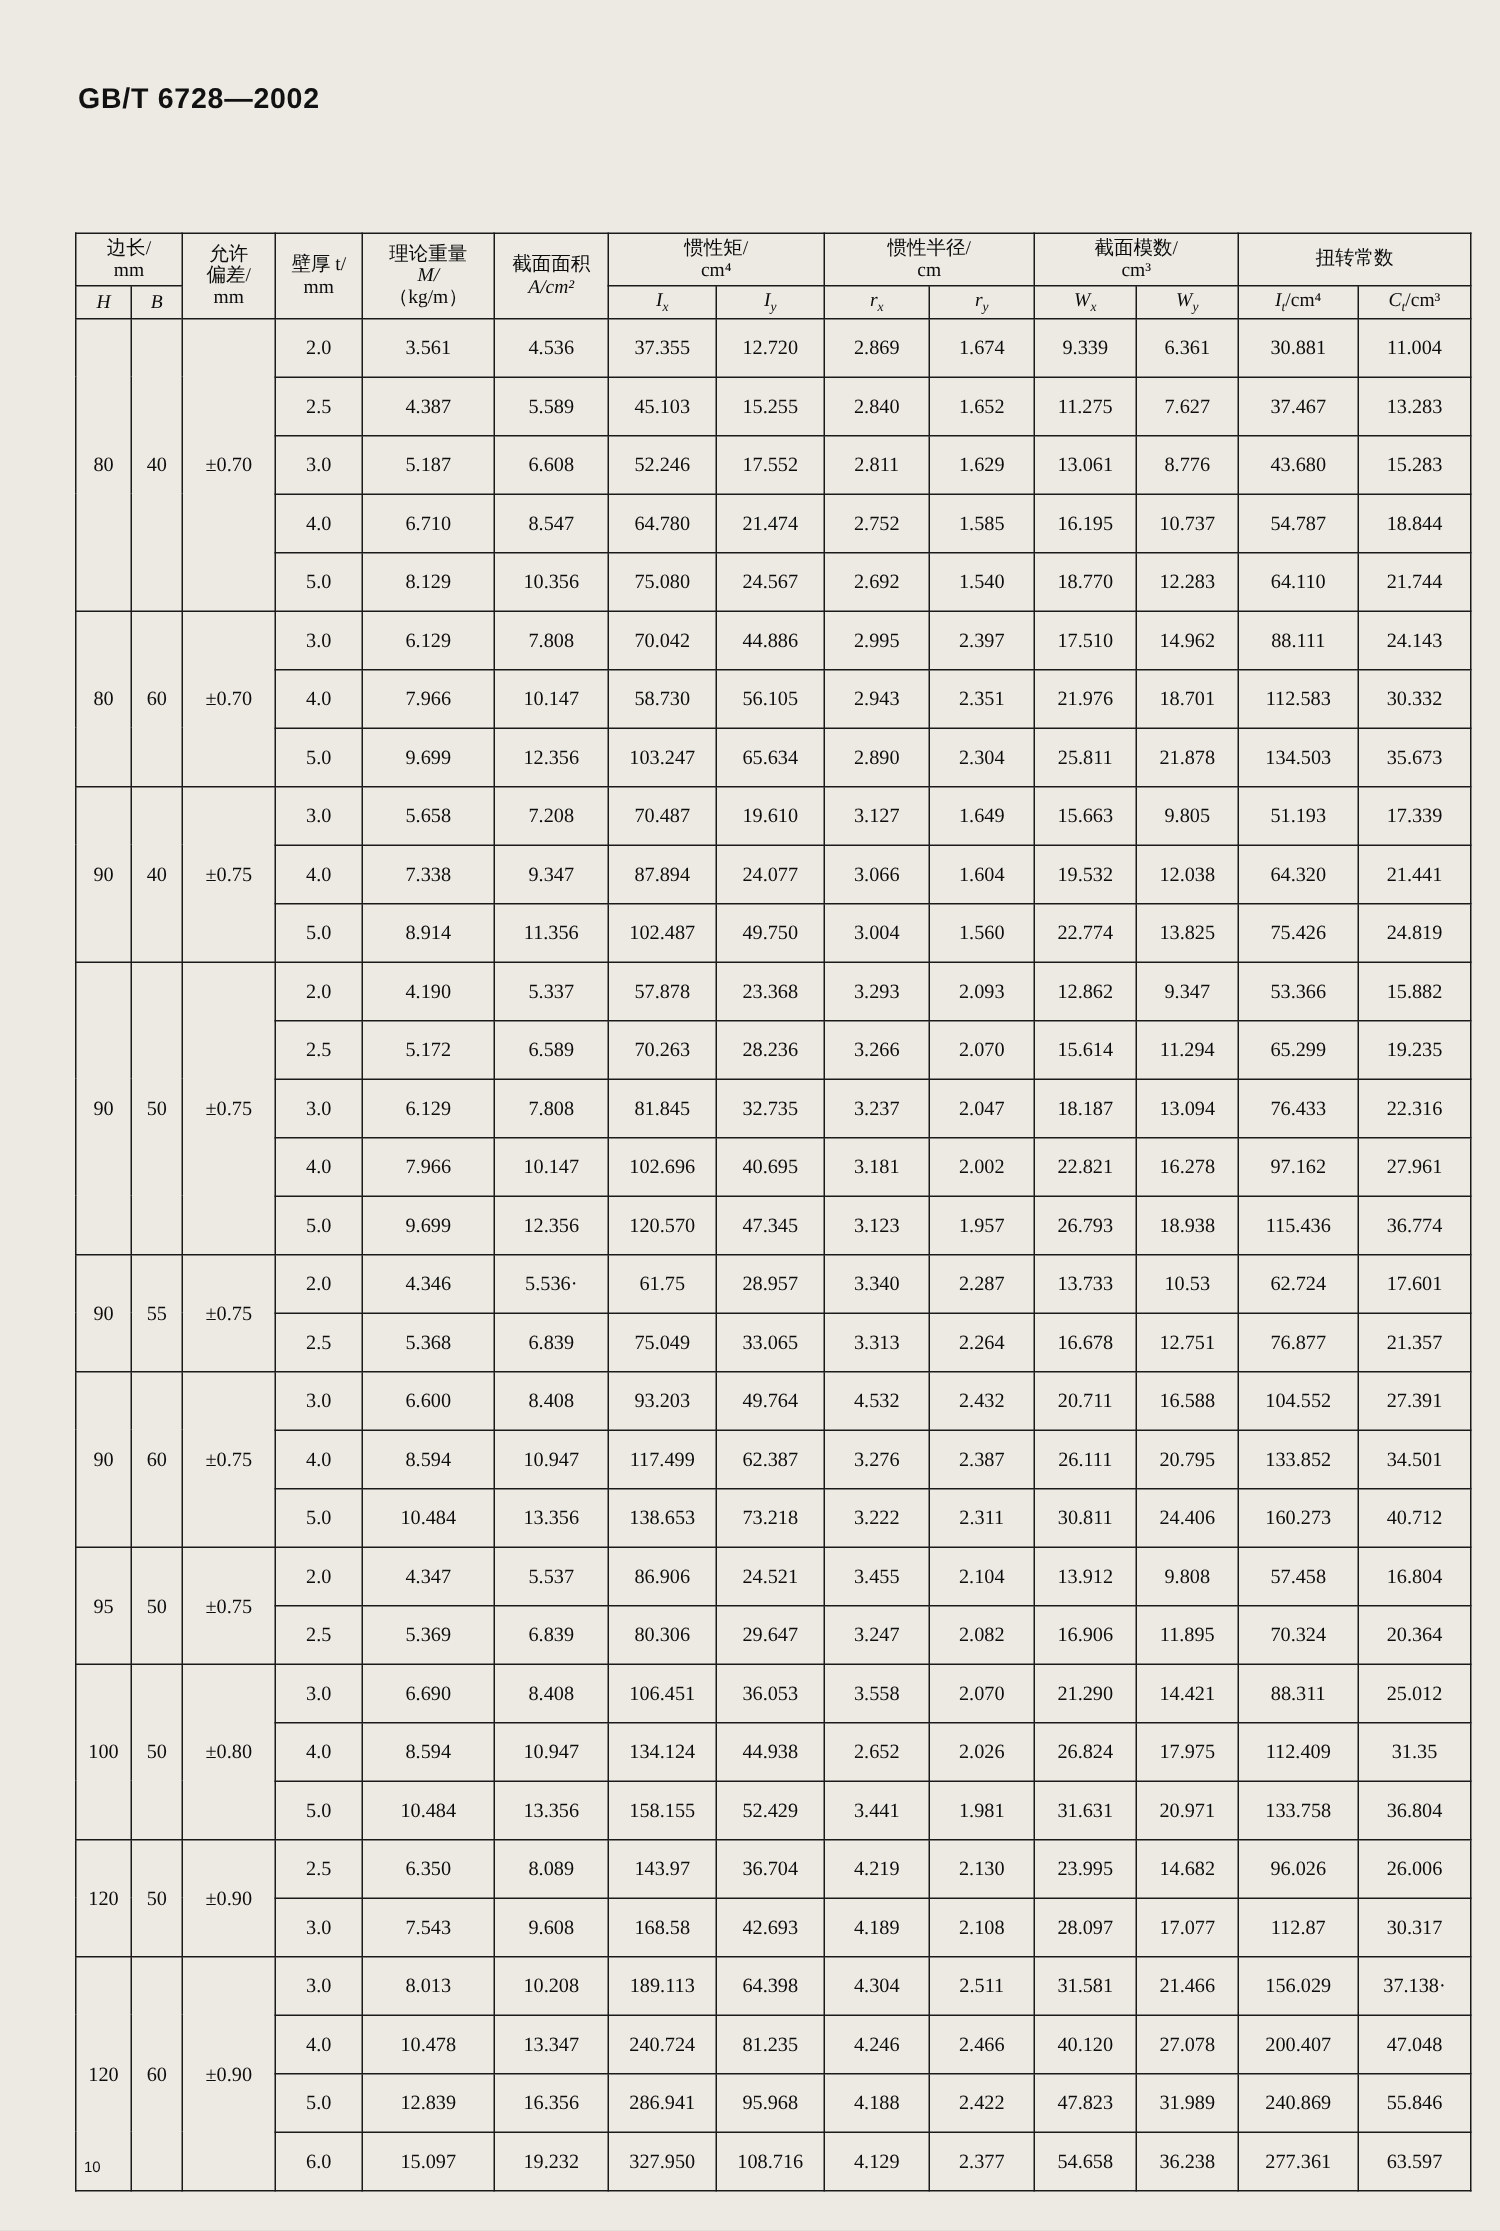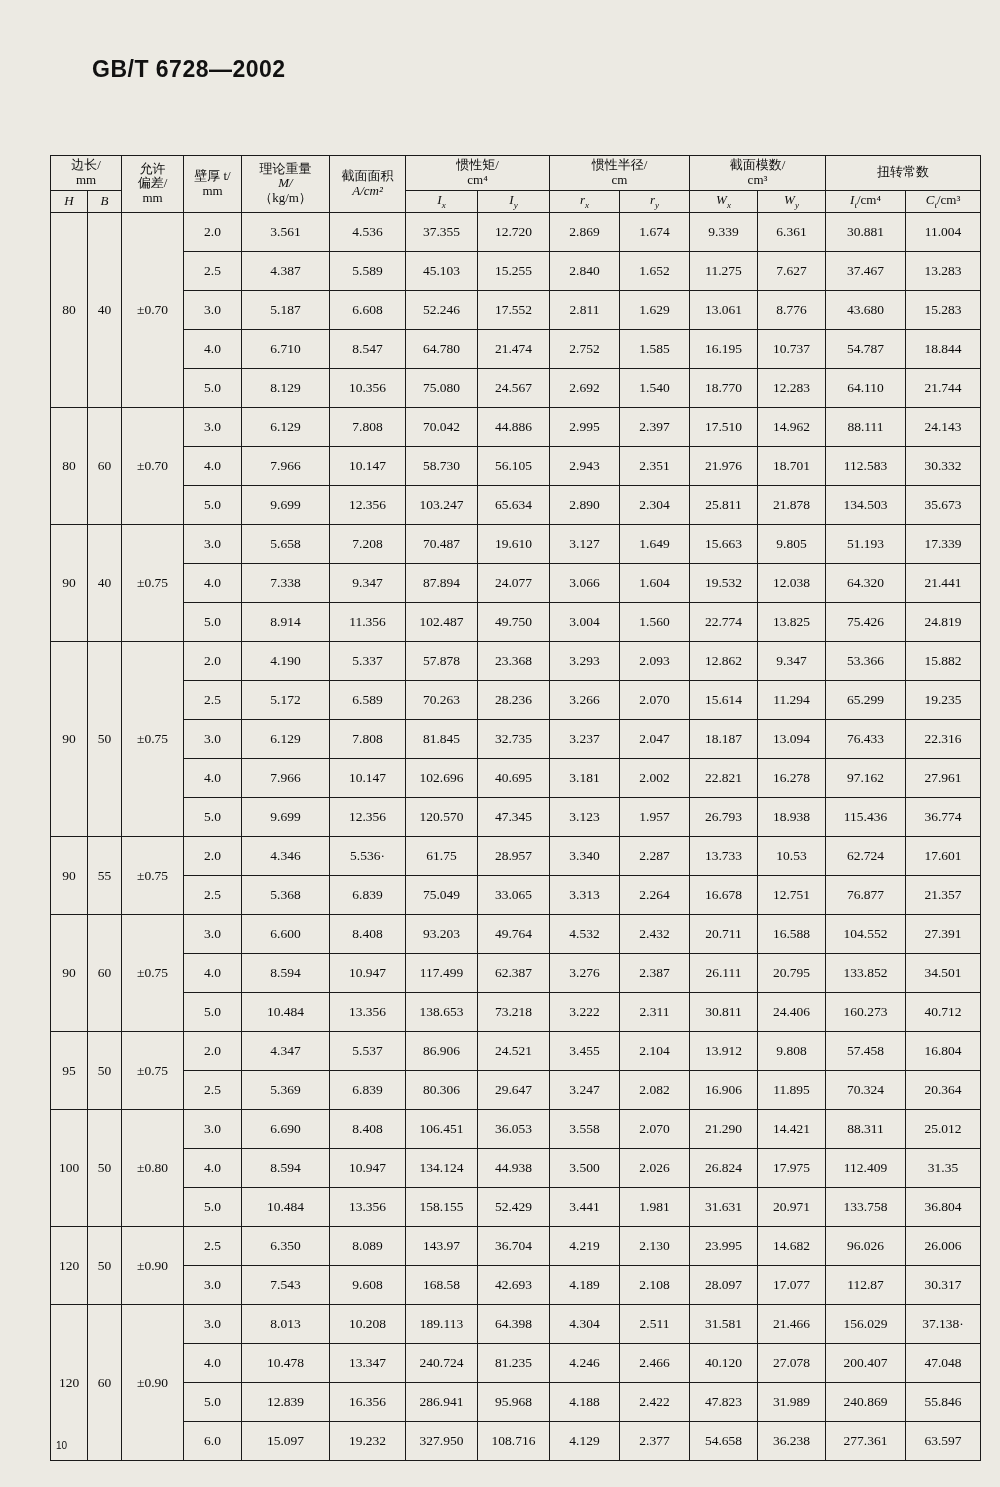--- a/index.html
+++ b/index.html
@@ -22,24 +22,23 @@
     position: absolute;
     left: 0; top: 0; right: 0; bottom: 0;
     background: #eceae3;
   }
   .std-header {
     position: absolute;
     left: 52px;
     top: 56px;
     font-family: "Liberation Sans", sans-serif;
     font-weight: bold;
-    font-size: 23px;
+    font-size: 19px;
     letter-spacing: 0.5px;
     color: #111;
-    margin-left: 40px;
   }
   .table-caption {
     position: absolute;
     top: 106px;
     left: 0;
     width: 100%;
     text-align: center;
     font-size: 17px;
     color: #111;
   }
@@ -508,21 +507,21 @@
               <td class="rowcell nowrap">14.421</td>
               <td class="rowcell nowrap">88.311</td>
               <td class="rowcell nowrap">25.012</td>
             </tr>
             <tr>
               <td class="rowcell nowrap">4.0</td>
               <td class="rowcell nowrap">8.594</td>
               <td class="rowcell nowrap">10.947</td>
               <td class="rowcell nowrap">134.124</td>
               <td class="rowcell nowrap">44.938</td>
-              <td class="rowcell nowrap">3.500</td>
+              <td class="rowcell nowrap">2.652</td>
               <td class="rowcell nowrap">2.026</td>
               <td class="rowcell nowrap">26.824</td>
               <td class="rowcell nowrap">17.975</td>
               <td class="rowcell nowrap">112.409</td>
               <td class="rowcell nowrap">31.35</td>
             </tr>
             <tr>
               <td class="rowcell nowrap">5.0</td>
               <td class="rowcell nowrap">10.484</td>
               <td class="rowcell nowrap">13.356</td>

